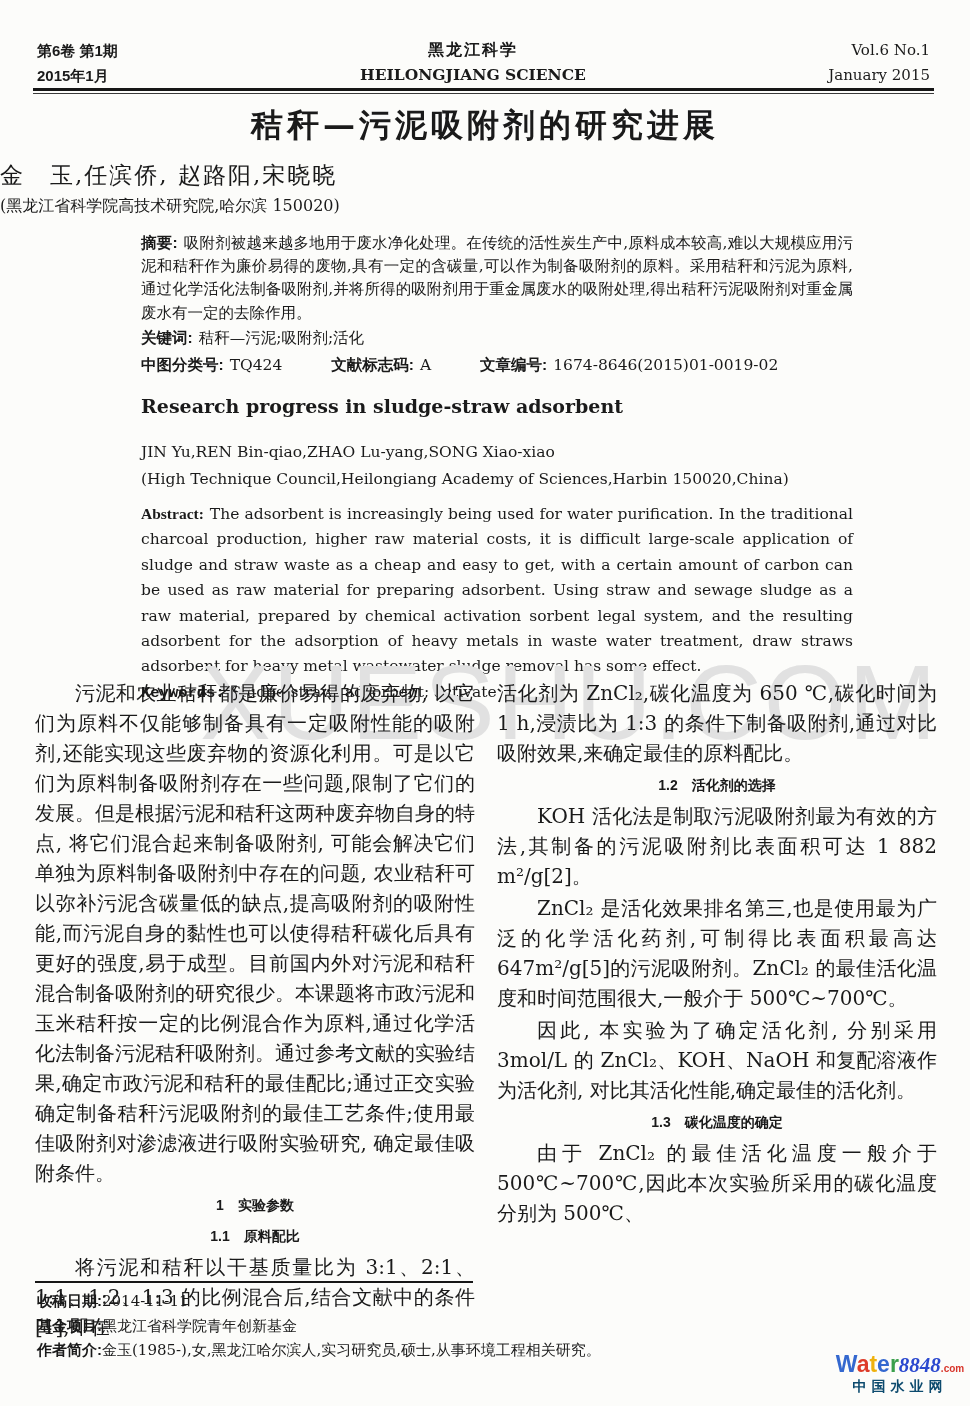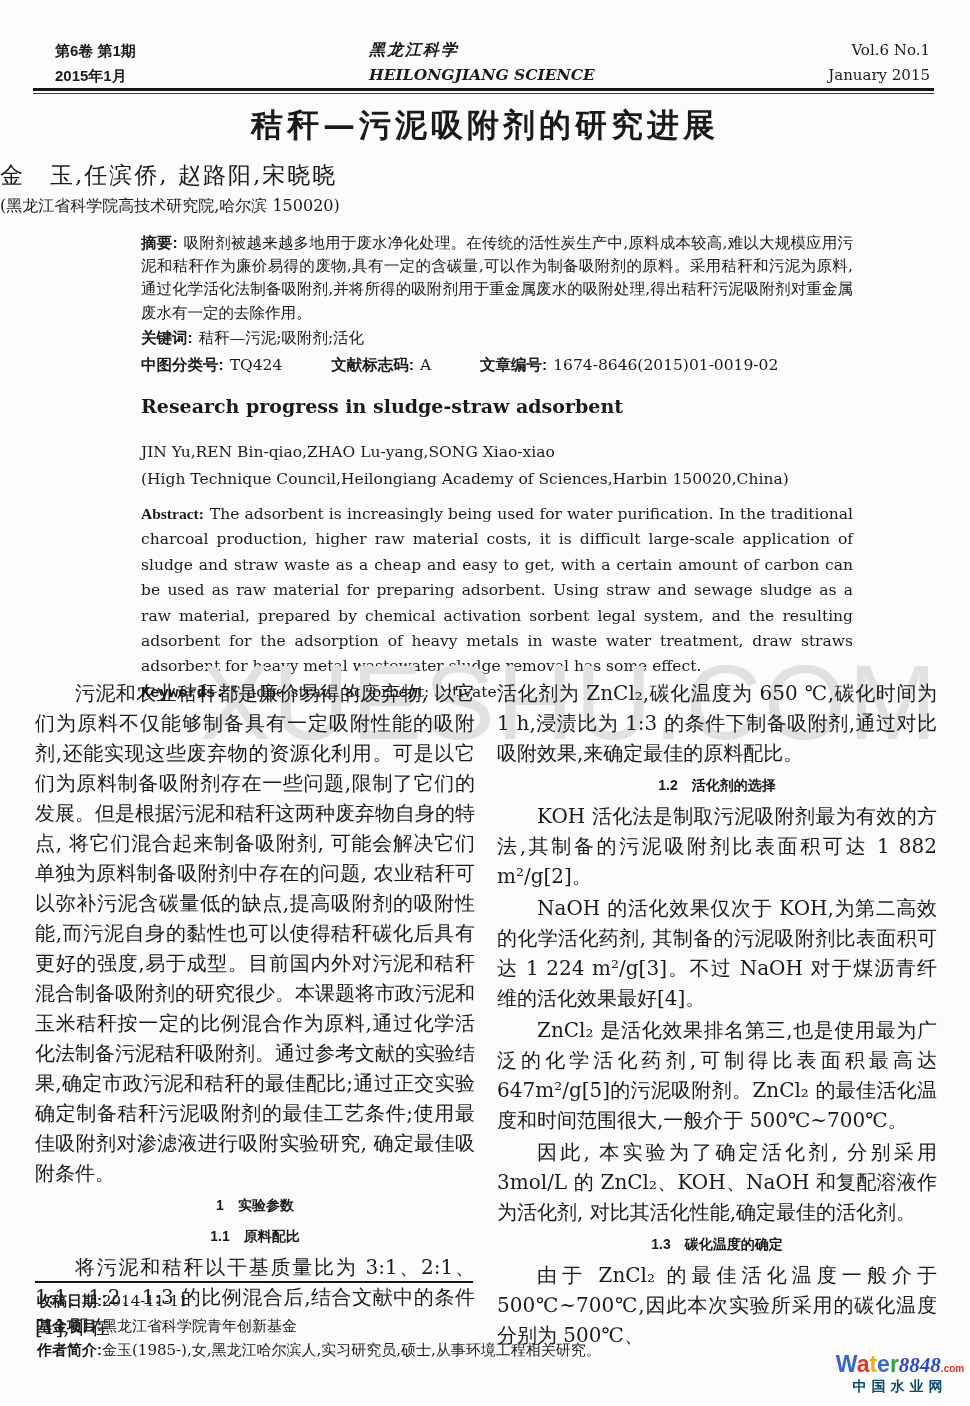--- a/index.html
+++ b/index.html
@@ -2,23 +2,23 @@
 <html><head>
 <meta charset="utf-8">
 <style>
   html,body{margin:0;padding:0;background:#888;}
   .page{
     position:relative; width:970px; height:1406px; margin:0 auto;
     background:#fcfcfa; color:#1a1a1a; overflow:hidden;
     font-family:"DejaVu Serif","Liberation Serif",serif;
   }
   
-  .journal-header{position:absolute; top:38px; left:37px; right:40px; display:flex; justify-content:space-between;margin-left:18px;}
+  .journal-header{position:absolute; top:38px; left:37px; right:40px; display:flex; justify-content:space-between;}
   .jh-left{font-family:"Liberation Sans",sans-serif; font-weight:700; font-size:15px; line-height:25px;}
-  .jh-center{font-style:italic;}
+  .jh-center{text-align:center;}
   .jh-center .cn{font-family:"Liberation Sans",sans-serif; font-weight:700; font-size:16px; line-height:24px; letter-spacing:2px;}
   .jh-center .en{font-weight:700; font-size:15.5px; line-height:25px;}
   .jh-right{text-align:right; font-size:15px; line-height:25px;}
   .header-rule{position:absolute; top:88px; left:33px; right:36px; height:2px;
     border-top:3px solid #161616; border-bottom:1px solid #3a3a3a;}
   
   .title-cn{position:absolute; top:104px; left:0; width:100%; text-align:center;
     font-size:32px; font-weight:700; letter-spacing:4px;}
   .authors-cn{position:absolute; top:160px; left:0; width:100%; 
     font-size:23px; letter-spacing:2px;}
@@ -120,21 +120,20 @@
     <div class="col" id="left-col">
         <div class="para">污泥和农业秸秆都是廉价易得的废弃物, 以它们为原料不仅能够制备具有一定吸附性能的吸附剂,还能实现这些废弃物的资源化利用。可是以它们为原料制备吸附剂存在一些问题,限制了它们的发展。但是根据污泥和秸秆这两种废弃物自身的特点, 将它们混合起来制备吸附剂, 可能会解决它们单独为原料制备吸附剂中存在的问题, 农业秸秆可以弥补污泥含碳量低的缺点,提高吸附剂的吸附性能,而污泥自身的黏性也可以使得秸秆碳化后具有更好的强度,易于成型。目前国内外对污泥和秸秆混合制备吸附剂的研究很少。本课题将市政污泥和玉米秸秆按一定的比例混合作为原料,通过化学活化法制备污泥秸秆吸附剂。通过参考文献的实验结果,确定市政污泥和秸秆的最佳配比;通过正交实验确定制备秸秆污泥吸附剂的最佳工艺条件;使用最佳吸附剂对渗滤液进行吸附实验研究, 确定最佳吸附条件。</div>
         <div class="h1">1　实验参数</div>
         <div class="h2">1.1　原料配比</div>
         <div class="para">将污泥和秸秆以干基质量比为 3:1、2:1、1:1、1:2、1:3 的比例混合后,结合文献中的条件[1],即在</div>
       </div>
     <div class="col" id="right-col">
         <div class="para-cont">活化剂为 ZnCl₂,碳化温度为 650 ℃,碳化时间为 1 h,浸渍比为 1:3 的条件下制备吸附剂,通过对比吸附效果,来确定最佳的原料配比。</div>
         <div class="h2">1.2　活化剂的选择</div>
         <div class="para">KOH 活化法是制取污泥吸附剂最为有效的方法,其制备的污泥吸附剂比表面积可达 1 882 m²/g[2]。</div>
-        <div class="para">NaOH 的活化效果仅次于 KOH,为第二高效的化学活化药剂, 其制备的污泥吸附剂比表面积可达 1 224 m²/g[3]。不过 NaOH 对于煤沥青纤维的活化效果最好[4]。</div>
         <div class="para">ZnCl₂ 是活化效果排名第三,也是使用最为广泛的化学活化药剂,可制得比表面积最高达 647m²/g[5]的污泥吸附剂。ZnCl₂ 的最佳活化温度和时间范围很大,一般介于 500℃~700℃。</div>
         <div class="para">因此, 本实验为了确定活化剂, 分别采用 3mol/L 的 ZnCl₂、KOH、NaOH 和复配溶液作为活化剂, 对比其活化性能,确定最佳的活化剂。</div>
         <div class="h2">1.3　碳化温度的确定</div>
         <div class="para">由于 ZnCl₂ 的最佳活化温度一般介于 500℃~700℃,因此本次实验所采用的碳化温度分别为 500℃、</div>
       </div>
   </div>
 
   <div class="footnote-rule"></div>
   <div class="footnote">
     <div><span class="lbl">收稿日期:</span><span>2014-11-11</span></div>

